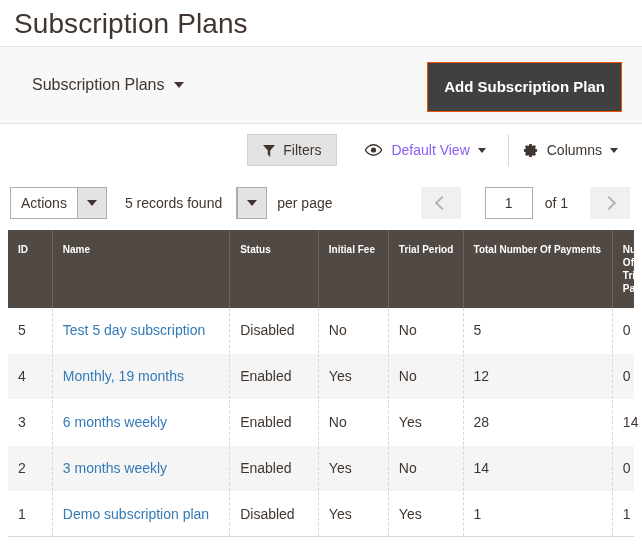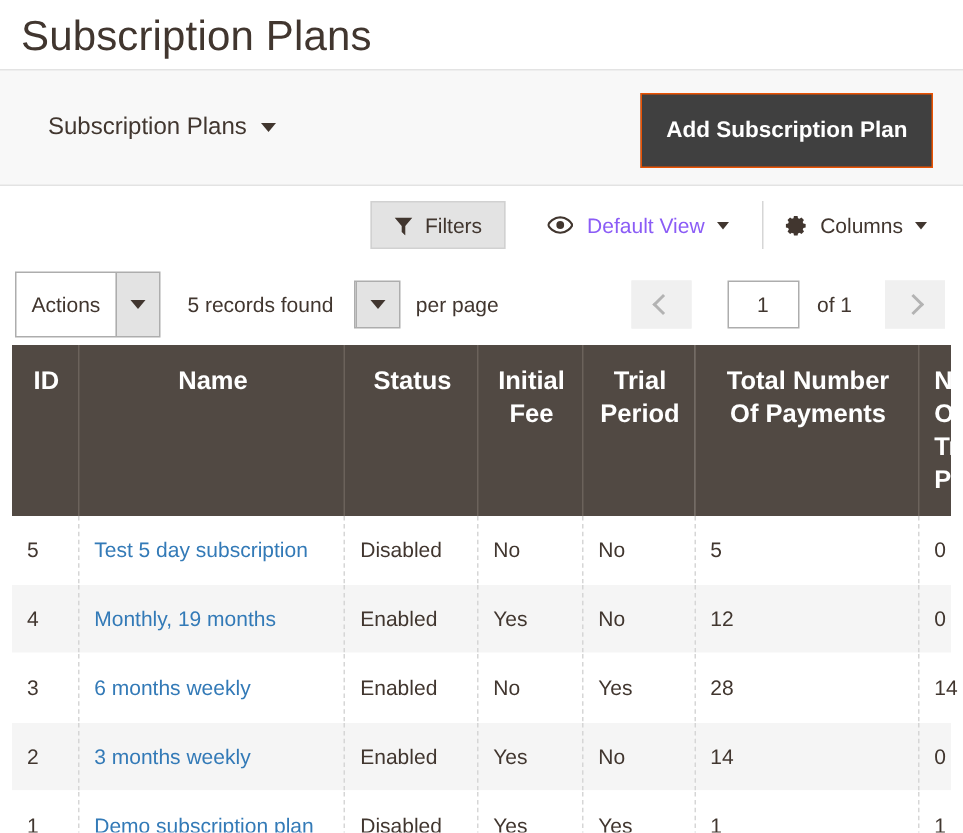--- a/index.html
+++ b/index.html
@@ -140,21 +140,21 @@
     height: 54px;
     display: flex;
     align-items: center;
     padding: 0 12px 0 10px;
     box-sizing: border-box;
     font-size: 14px;
     color: #41362f;
   }
   .action-select {
     display: inline-flex;
-    height: 44px;
+    height: 32px;
     border: 1px solid #adadad;
     background: #ffffff;
     box-sizing: border-box;
     cursor: pointer;
   }
   .action-select .asel-label {
     display: inline-flex;
     align-items: center;
     padding: 0 10px;
     font-size: 14px;
@@ -258,22 +258,22 @@
   table.data-grid {
     width: 100%;
     border-collapse: collapse;
     font-size: 14px;
     table-layout: fixed;
   }
   table.data-grid thead th {
     background: #514943;
     color: #ffffff;
     font-weight: bold;
-    font-size: 17px;
-    text-align: center;
+    font-size: 10px;
+    text-align: left;
     padding: 13px 8px 13px 10px;
     vertical-align: top;
     border-right: 1px solid #6b625b;
     line-height: 1.3;
     box-sizing: border-box;
   }
   table.data-grid thead th:last-child { border-right: none; }
   table.data-grid tbody td {
     padding: 13px 8px 13px 10px;
     border-right: 1px dashed #d6d6d6;

